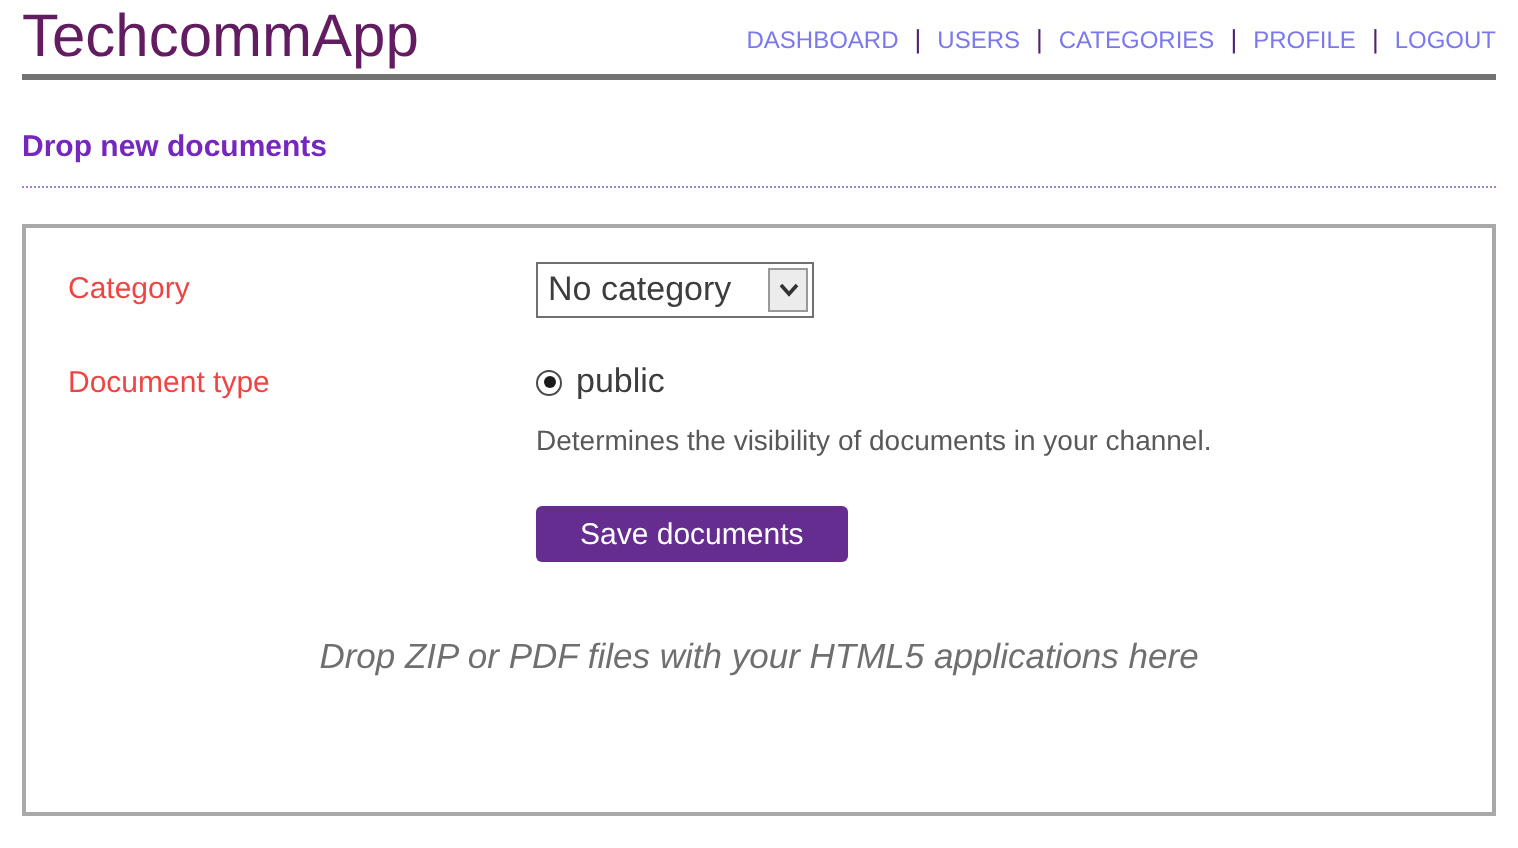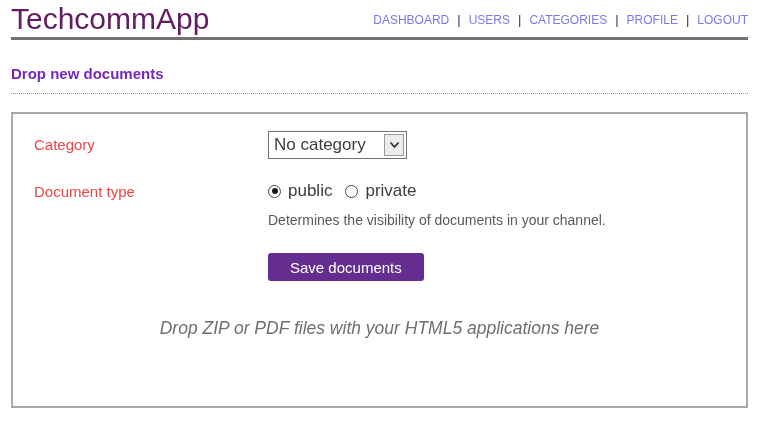--- a/index.html
+++ b/index.html
@@ -197,24 +197,20 @@
       </div>
 
       <div class="form-row row-doc">
         <div class="form-label">Document type</div>
         <div>
           <div class="radio-line">
             <span class="radio-option">
               <span class="radio checked"></span>
               <span>public</span>
             </span>
-            <span class="radio-option">
-              <span class="radio"></span>
-              <span>private</span>
-            </span>
           </div>
           <div class="help-text">
             <div>Determines the visibility of documents in your channel.</div>
           </div>
           <button class="save-button">Save documents</button>
         </div>
       </div>
 
     </div>
 

